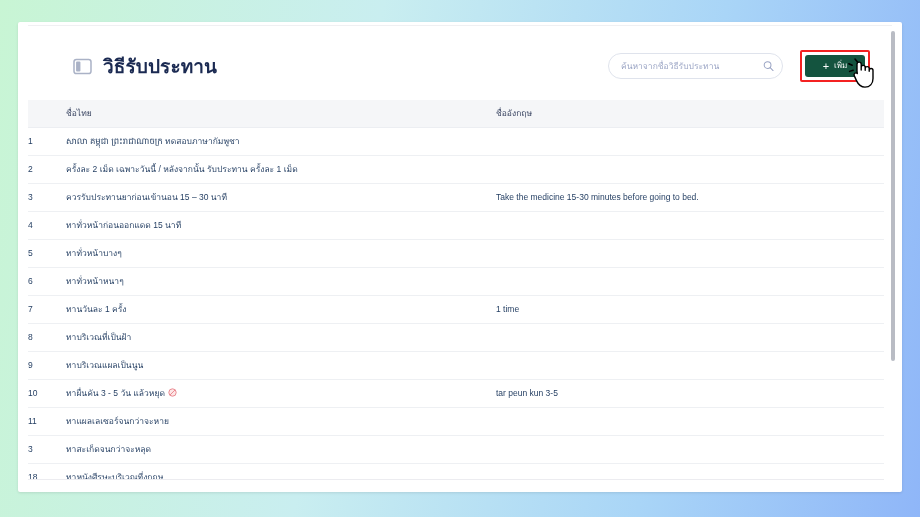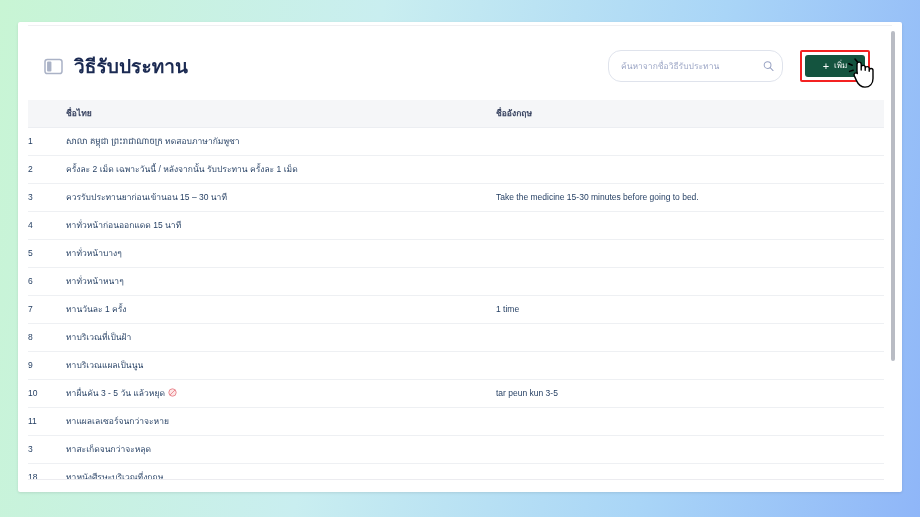--- a/index.html
+++ b/index.html
@@ -39,20 +39,21 @@
     height: 68px;
     display: flex;
     align-items: center;
     padding: 0 14px 0 26px;
   }
   #title-group {
     display: flex;
     align-items: center;
     gap: 11px;
     flex: 0 0 auto;
+    margin-left: 29px;
   }
   #panel-toggle-icon {
     width: 19px; height: 17px;
     display: block;
     flex: 0 0 auto;
     cursor: pointer;
   }
   #page-title {
     font-size: 19px;
     font-weight: bold;
@@ -64,21 +65,21 @@
   #header-right {
     margin-left: auto;
     display: flex;
     align-items: center;
     gap: 17px;
   }
 
   
   #search-wrap {
     position: relative;
-    width: 175px; height: 32px;
+    width: 175px; height: 26px;
   }
   #search-input {
     width: 100%; height: 100%;
     border: 1px solid #dfe3ec;
     border-radius: 13px;
     background: #ffffff;
     padding: 0 26px 0 12px;
     font-family: "Liberation Sans", "DejaVu Sans", sans-serif;
     font-size: 8.5px;
     color: #20306a;
@@ -139,21 +140,21 @@
   }
   table#data-table {
     width: 100%;
     border-collapse: collapse;
     table-layout: fixed;
   }
   #data-table thead th {
     background: #f5f6f8;
     height: 27px;
     font-size: 8.5px;
-    font-weight: bold;
+    font-weight: normal;
     color: #35405e;
     text-align: left;
     padding: 0;
     border-bottom: 1px solid #eceef2;
   }
   th.col-index, td.col-index { width: 38px; padding-left: 12px; }
   th.col-thai,  td.col-thai  { width: 430px; padding-left: 5px; }
   th.col-eng,   td.col-eng   { padding-left: 12px; margin-left: 16px; }
 
   #data-table tbody td {

